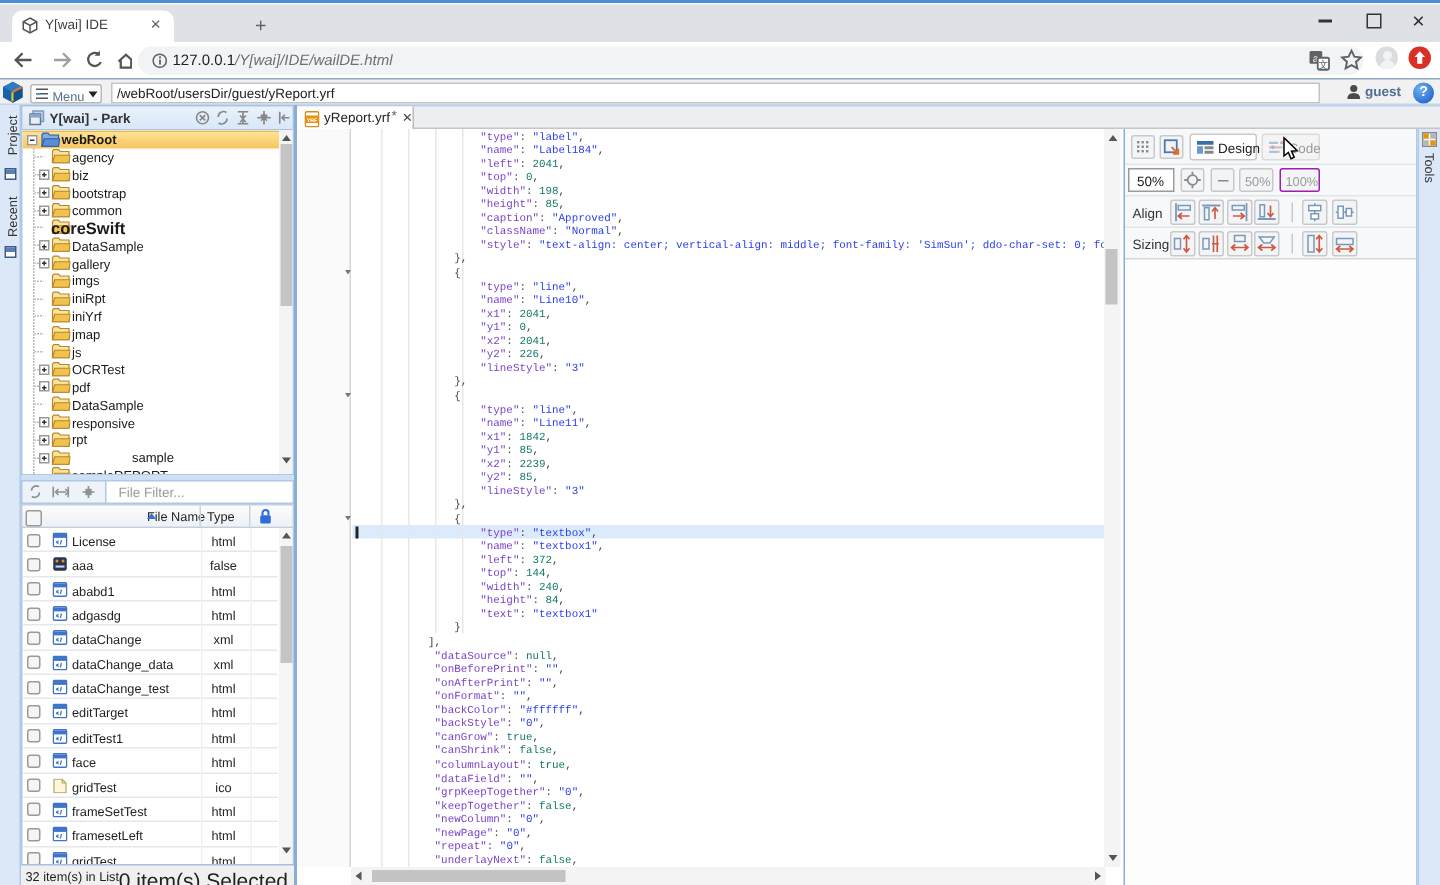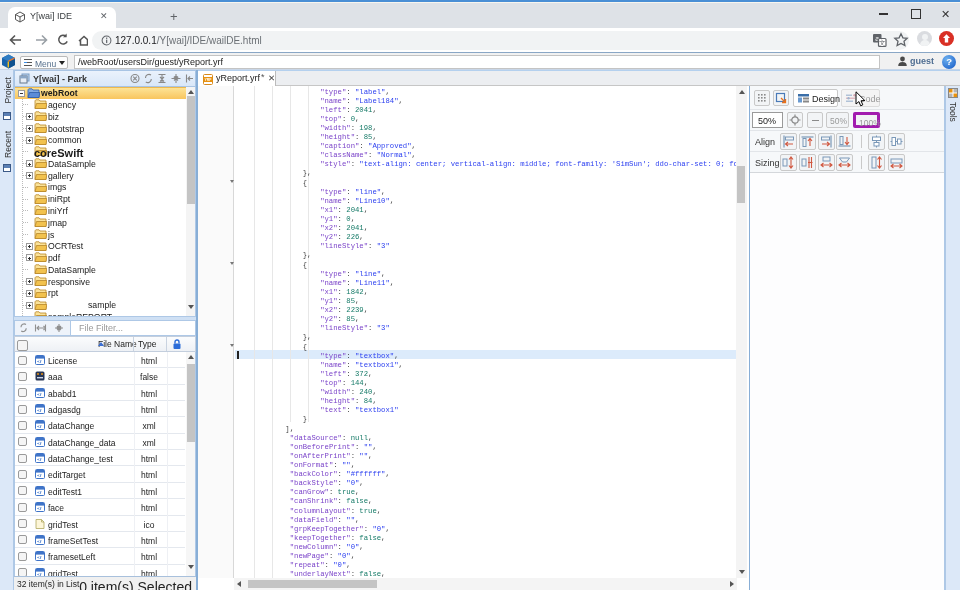--- a/index.html
+++ b/index.html
@@ -44,21 +44,21 @@
  </svg>
 </div>
 <div class="abs" style="left:92px;top:31px;width:817px;height:19px;background:#f1f3f4;border-radius:10px;"></div>
 <div class="abs" style="left:101px;top:35px;">
  <svg width="11" height="11" viewBox="0 0 13 13">
   <circle cx="6.5" cy="6.5" r="5.2" stroke="#5f6368" stroke-width="1.2" fill="none"></circle>
   <rect x="6" y="5.5" width="1.4" height="4" fill="#5f6368"></rect>
   <rect x="6" y="3" width="1.4" height="1.6" fill="#5f6368"></rect>
  </svg>
 </div>
-<div class="abs" style="left:115px;top:35px;font-size:10px;color:#202124;">127.0.0.1<span style="color:#6b7075;">/Y[wai]/IDE/wailDE.html</span></div>
+<div class="abs" style="left:115px;top:35px;font-size:10px;color:#202124;">127.0.0.1<span style="color:#6b7075;font-style:italic;">/Y[wai]/IDE/wailDE.html</span></div>
 
 <div class="abs" style="left:872px;top:33px;">
  <svg width="15" height="15" viewBox="0 0 15 15">
   <rect x="1" y="1" width="8.5" height="8.5" rx="1" fill="#5f6368"></rect>
   <text x="5.2" y="8" font-size="7" fill="#fff" text-anchor="middle" font-family="Liberation Sans">a</text>
   <rect x="6.5" y="5.5" width="7.5" height="8" rx="1" fill="#fff" stroke="#5f6368" stroke-width="1.2"></rect>
   <text x="10.3" y="12" font-size="6.5" fill="#5f6368" text-anchor="middle" font-family="Liberation Sans">文</text>
  </svg>
 </div>
 <div class="abs" style="left:893px;top:32px;">
@@ -639,21 +639,21 @@
         <circle cx="7" cy="7" r="3.2" fill="none" stroke="#8a8a8a" stroke-width="1.2"></circle>
         <path d="M7 1.5 V4 M7 10 V12.5 M1.5 7 H4 M10 7 H12.5" stroke="#8a8a8a" stroke-width="1.2"></path>
       </svg>
     </div>
     <div class="abs" style="left:57px;top:26px;width:16px;height:16px;background:#f2f4f6;border:1px solid #c9c9c9;border-radius:2px;box-sizing:border-box;">
       <div class="abs" style="left:3.5px;top:6.5px;width:7px;height:1.6px;background:#8a8a8a;"></div>
     </div>
     <div class="abs" style="left:76px;top:26px;width:23px;height:16px;background:#f2f4f6;border:1px solid #c9c9c9;border-radius:2px;box-sizing:border-box;">
       <div class="abs" style="left:3px;top:3px;font-size:8.5px;color:#9a9a9a;">50%</div>
     </div>
-    <div class="abs" style="left:103px;top:26px;width:27px;height:16px;background:#f2f4f6;border:3px solid #a21caf;border-radius:2px;box-sizing:border-box;">
+    <div class="abs" style="left:103px;top:26px;width:27px;height:16px;background:#f2f4f6;border:1px solid #a21caf;border-radius:2px;box-sizing:border-box;">
       <div class="abs" style="left:3px;top:3px;font-size:8.5px;color:#9a9a9a;">100%</div>
     </div>
     <div class="abs" style="left:5px;top:51px;font-size:9px;color:#333;">Align</div>
     <div class="abs" style="left:5px;top:72px;font-size:9px;color:#333;">Sizing</div>
     <div class="abs" style="left:30px;top:47px;width:17px;height:17px;background:#f2f4f6;border:1px solid #c9c9c9;border-radius:2px;box-sizing:border-box;">
       <svg width="15" height="15" viewBox="0 0 15 15">
         <path d="M3 1.5 V13.5" stroke="#7a98b8" stroke-width="1.2"></path>
         <rect x="4.5" y="3" width="8" height="3" fill="none" stroke="#7a98b8" stroke-width="1"></rect>
         <path d="M12 10 H4.5 M7 8 L4.5 10 L7 12" stroke="#d05840" stroke-width="1.1" fill="none"></path>
       </svg>

